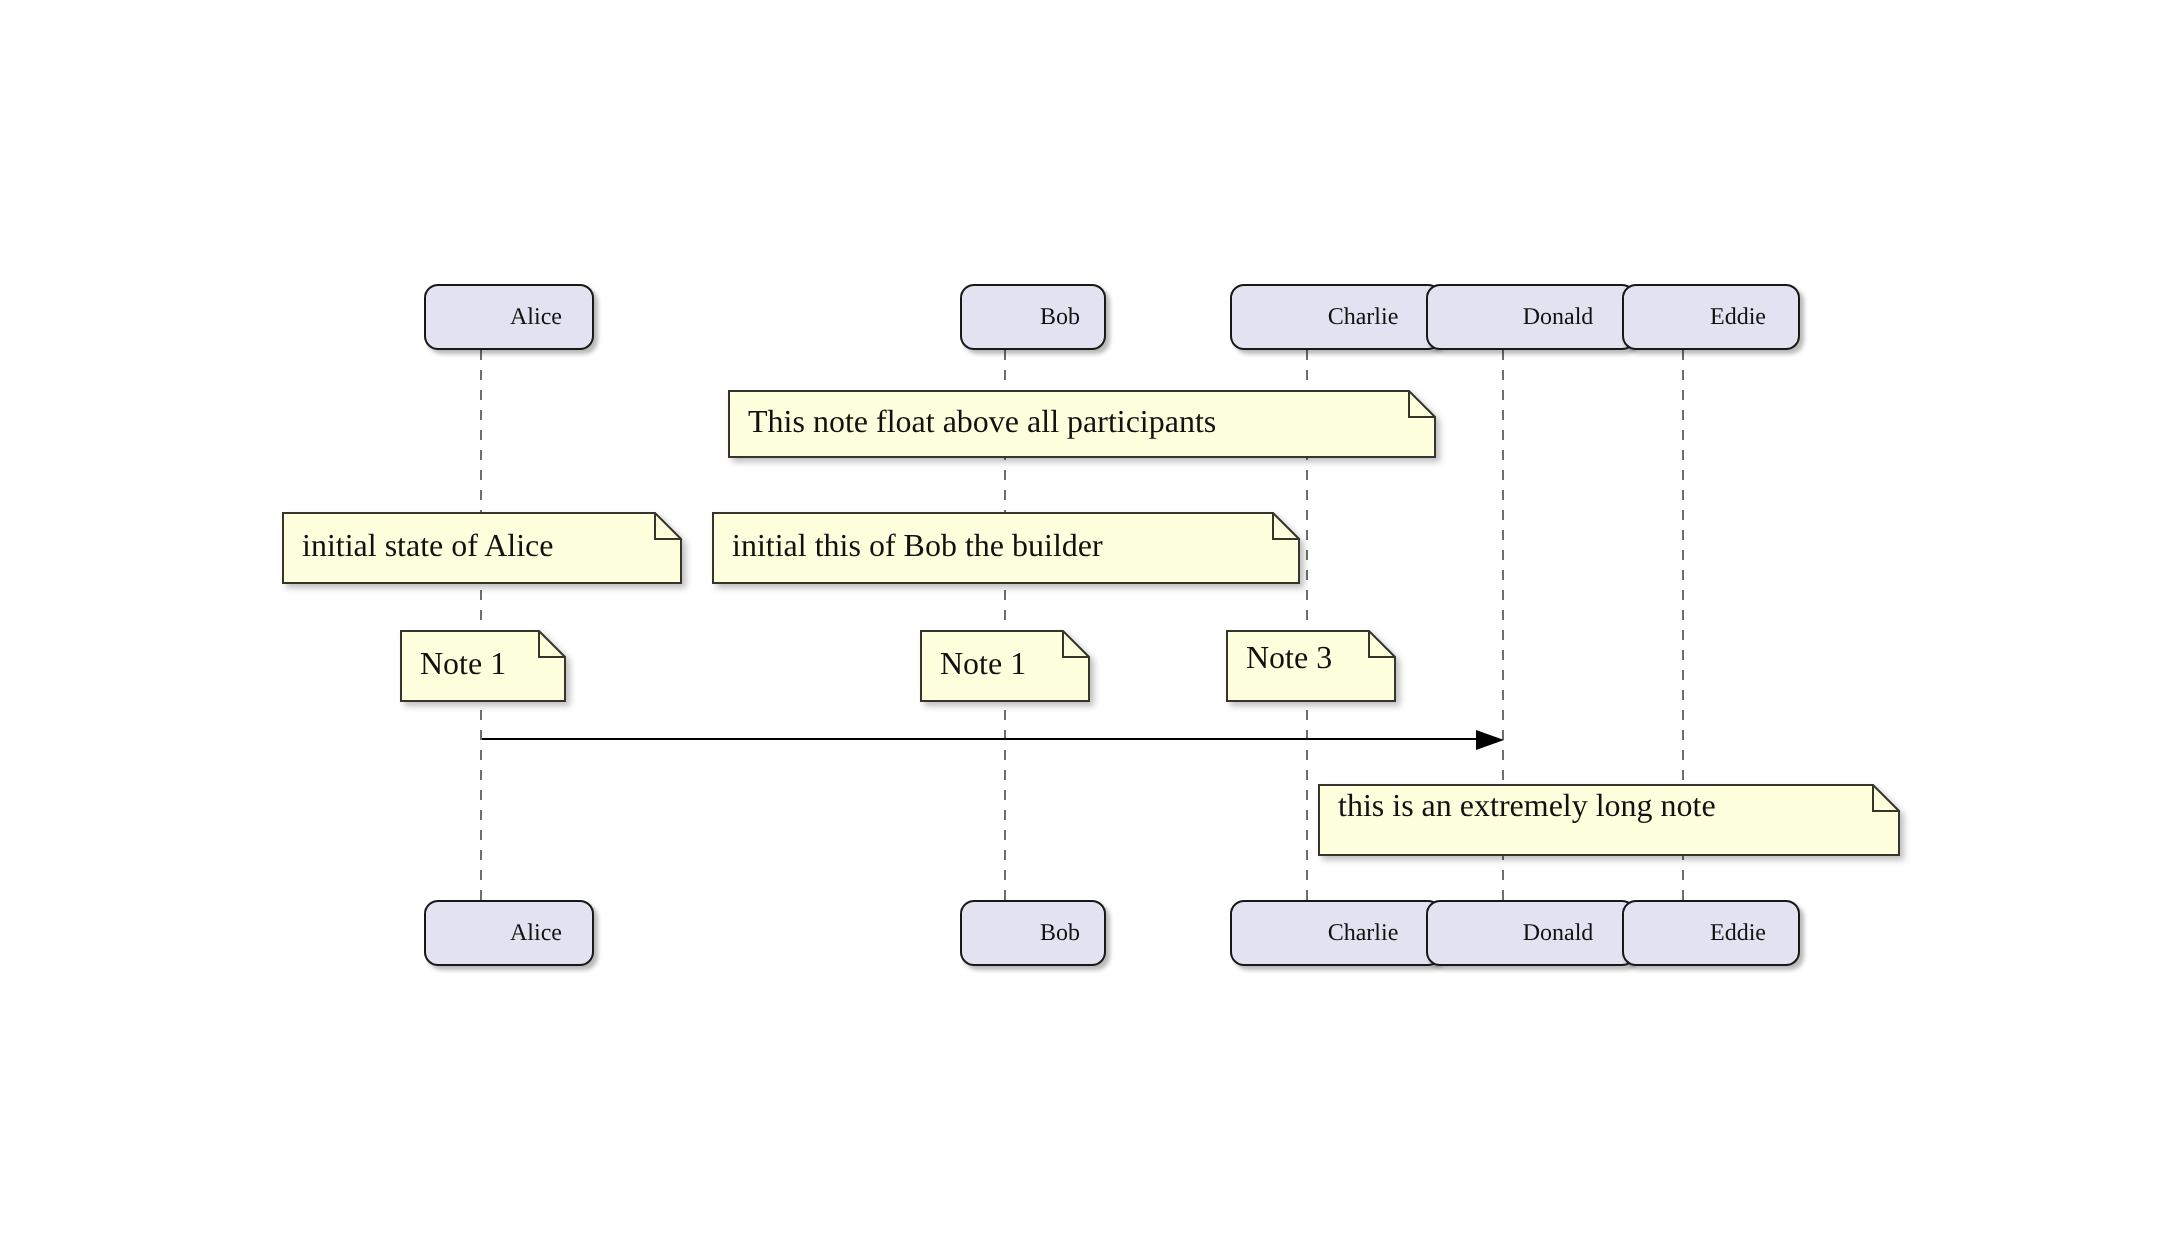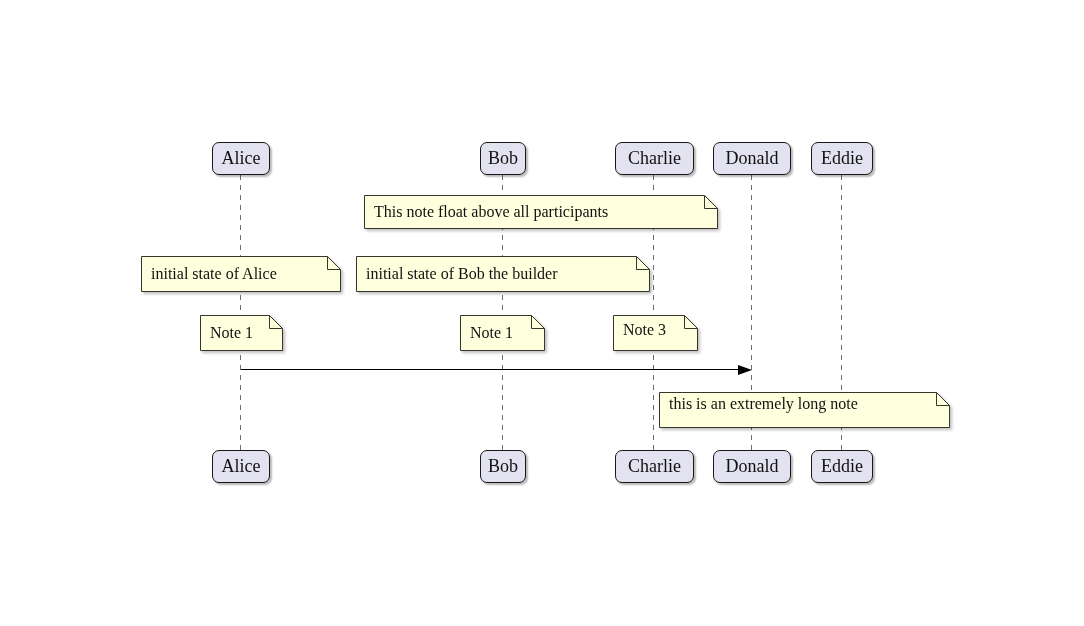--- a/index.html
+++ b/index.html
@@ -17,22 +17,23 @@
     background:repeating-linear-gradient(to bottom, var(--lifeline,#6e6e6e) 0 5px, transparent 5px 10px);
   }
   .participant{
     position:absolute;
     height:31px;
     background:var(--participant-fill,#E2E2F0);
     border:1px solid var(--participant-border,#181818);
     border-radius:7px;
     box-shadow:2px 2px 2px rgba(0,0,0,0.28);
     display:flex;align-items:center;justify-content:center;
-    font-size:18px;
+    font-size:12px;
     white-space:nowrap;
+    padding-left:27px;
   }
   .note{
     position:absolute;
     display:flex;align-items:center;
     white-space:nowrap;
     font-size:16px;
   }
   .note svg.note-bg{
     position:absolute;left:0;top:0;
     filter:drop-shadow(2px 2px 1.5px rgba(0,0,0,0.25));
@@ -93,21 +94,21 @@
         <path d="M0.5,0.5 L186.5,0.5 L199.5,13.5 L199.5,35.5 L0.5,35.5 Z" style="fill:var(--note-fill,#FEFFDD);stroke:var(--note-border,#35352B);stroke-width:1"></path>
         <path d="M186.5,0.5 L186.5,13.5 L199.5,13.5" style="fill:none;stroke:var(--note-border,#35352B);stroke-width:1"></path>
       </svg>
     <span class="note-text">initial state of Alice</span>
   </div>
   <div class="note" style="left:356px;top:256px;width:294px;height:36px">
       <svg class="note-bg" width="294" height="36" viewBox="0 0 294 36">
         <path d="M0.5,0.5 L280.5,0.5 L293.5,13.5 L293.5,35.5 L0.5,35.5 Z" style="fill:var(--note-fill,#FEFFDD);stroke:var(--note-border,#35352B);stroke-width:1"></path>
         <path d="M280.5,0.5 L280.5,13.5 L293.5,13.5" style="fill:none;stroke:var(--note-border,#35352B);stroke-width:1"></path>
       </svg>
-    <span class="note-text">initial state of Bob the builder</span>
+    <span class="note-text">initial this of Bob the builder</span>
   </div>
   <div class="note" style="left:200px;top:315px;width:83px;height:36px">
       <svg class="note-bg" width="83" height="36" viewBox="0 0 83 36">
         <path d="M0.5,0.5 L69.5,0.5 L82.5,13.5 L82.5,35.5 L0.5,35.5 Z" style="fill:var(--note-fill,#FEFFDD);stroke:var(--note-border,#35352B);stroke-width:1"></path>
         <path d="M69.5,0.5 L69.5,13.5 L82.5,13.5" style="fill:none;stroke:var(--note-border,#35352B);stroke-width:1"></path>
       </svg>
     <span class="note-text">Note 1</span>
   </div>
   <div class="note" style="left:460px;top:315px;width:85px;height:36px">
       <svg class="note-bg" width="85" height="36" viewBox="0 0 85 36">

